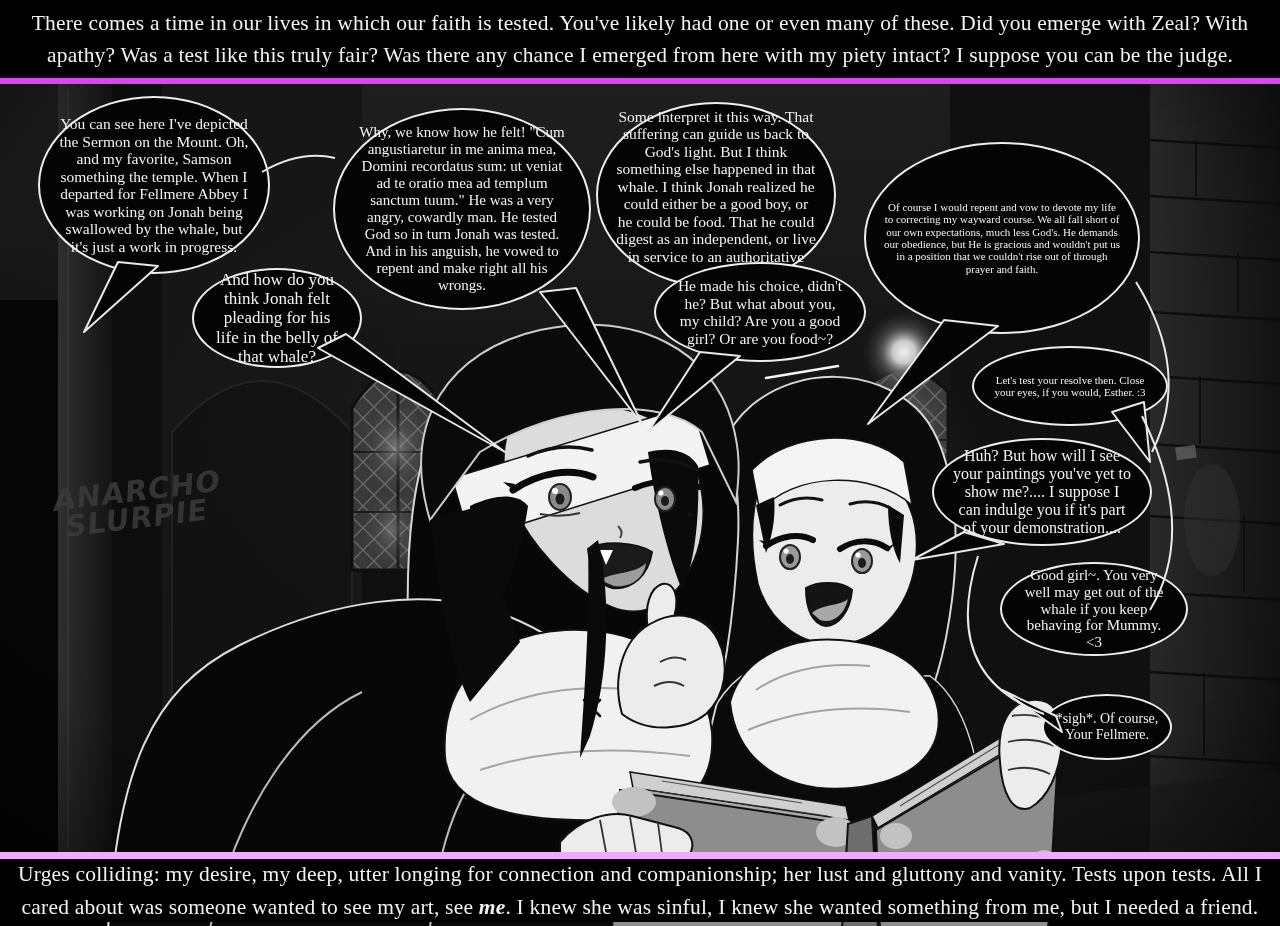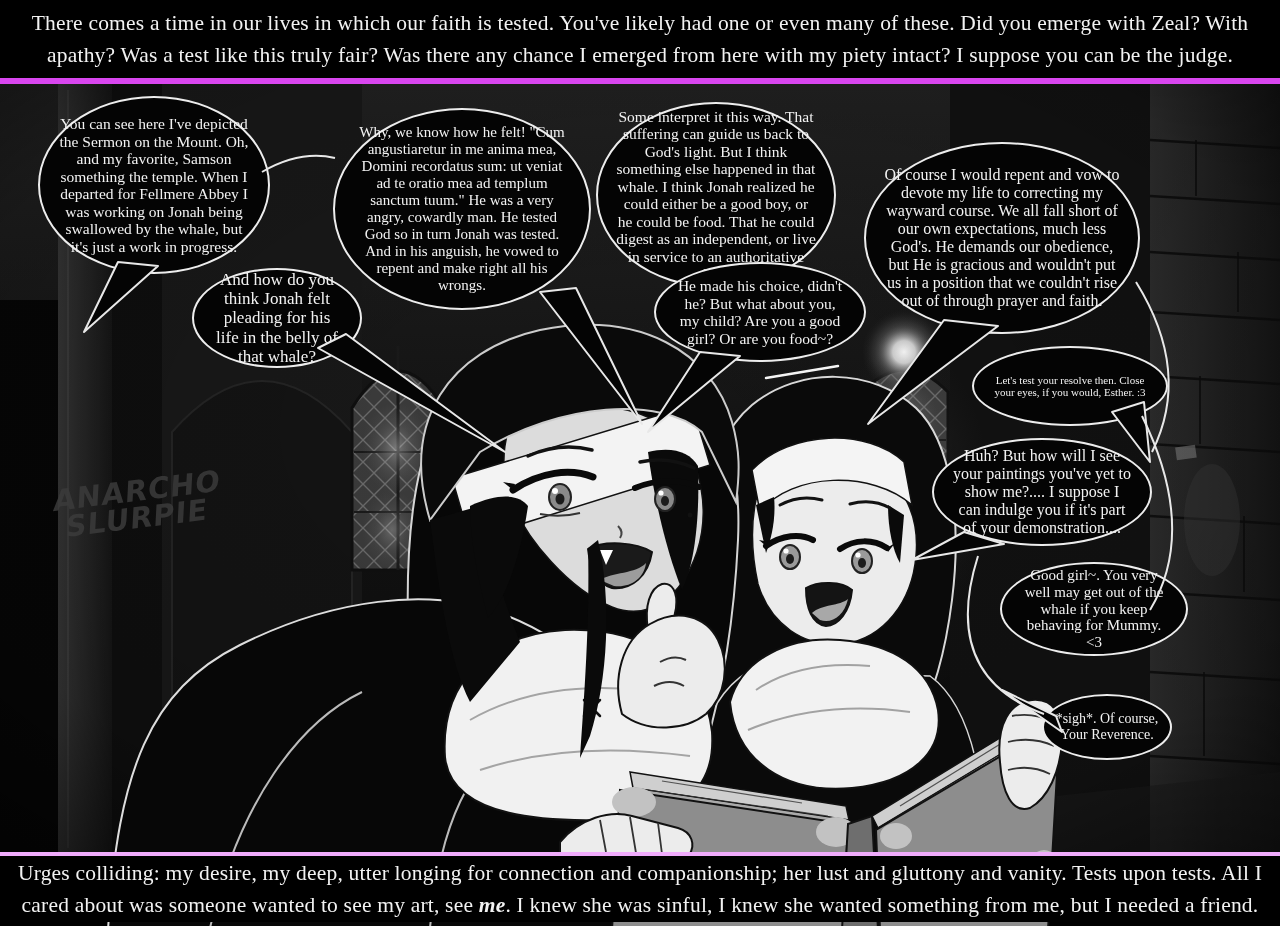--- a/index.html
+++ b/index.html
@@ -4,21 +4,21 @@
 <style>
   html,body{margin:0;padding:0;background:#000;}
   #page{position:relative;width:1280px;height:926px;background:#000;overflow:hidden;
         font-family:"Liberation Serif",serif;}
 
   
   .nar{position:absolute;left:0;right:0;z-index:10;background:#000;color:#f2f2f2;
        display:flex;align-items:center;justify-content:center;text-align:center;
        font-size:21.5px;line-height:1.5;letter-spacing:.2px;}
   #nar-top{top:0;height:84px;border-bottom:6px solid #d946ef;padding:0 6px;box-sizing:border-box;}
-  #nar-bottom{top:852px;height:70px;border-top:4px solid #f0abfc;padding:0 4px;box-sizing:border-box;}
+  #nar-bottom{top:852px;height:70px;border-top:7px solid #f0abfc;padding:0 4px;box-sizing:border-box;}
   #nar-bottom em{font-style:italic;font-weight:bold;}
 
   
   #scene{position:absolute;left:0;top:0;z-index:1;}
 
   
   #watermark{position:absolute;left:52px;top:478px;z-index:3;color:#3b3b3b;
              font-family:"DejaVu Sans",sans-serif;font-weight:bold;font-size:29px;
              line-height:.92;letter-spacing:1px;transform:rotate(-7deg) skewX(-10deg);
              opacity:.85;}
@@ -26,21 +26,21 @@
 
   
   .bub{position:absolute;z-index:6;background:#040404;border:2px solid #ededed;border-radius:50%;
        color:#f2f2f2;display:flex;align-items:center;justify-content:center;text-align:center;
        line-height:1.13;padding:10px 18px;box-sizing:border-box;}
   .b1{left:38px;top:96px;width:232px;height:178px;font-size:15.5px;}
   .b2{left:192px;top:268px;width:170px;height:100px;font-size:17px;}
   .b3{left:333px;top:108px;width:258px;height:202px;font-size:15px;justify-content:flex-end;}
   .b4{left:596px;top:102px;width:240px;height:186px;font-size:15.5px;}
   .b5{left:654px;top:262px;width:212px;height:100px;font-size:15.5px;}
-  .b6{left:864px;top:142px;width:276px;height:192px;font-size:16px;}
+  .b6{left:864px;top:142px;width:276px;height:192px;font-size:11px;}
   .b7{left:972px;top:346px;width:196px;height:80px;font-size:11px;}
   .b8{left:932px;top:438px;width:220px;height:108px;font-size:16px;}
   .b9{left:1000px;top:562px;width:188px;height:94px;font-size:15px;}
   .b10{left:1042px;top:694px;width:130px;height:66px;font-size:14px;padding:6px 10px;}
 
   
   #tails{position:absolute;left:0;top:0;z-index:7;pointer-events:none;}
 </style>
 </head>
 <body>
@@ -297,21 +297,21 @@
   <div class="bub b7">
       <span>Let's test your resolve then. Close your eyes, if you would, Esther. :3</span>
     </div>
   <div class="bub b8">
       <span>Huh? But how will I see your paintings you've yet to show me?.... I suppose I can indulge you if it's part of your demonstration....</span>
     </div>
   <div class="bub b9">
       <span>Good girl~. You very well may get out of the whale if you keep behaving for Mummy. &lt;3</span>
     </div>
   <div class="bub b10">
-      <span>*sigh*. Of course, Your Reverence.</span>
+      <span>*sigh*. Of course, Your Fellmere.</span>
     </div>
 
   <svg id="tails" width="1280" height="926" viewBox="0 0 1280 926">
     <g fill="#040404" stroke="#e8e8e8" stroke-width="2" stroke-linejoin="round">
       <path d="M 118,262 L 158,266 L 84,332 Z"></path>
       <path d="M 318,348 L 346,334 L 505,452 Z"></path>
       <path d="M 540,292 L 576,288 L 642,424 Z"></path>
       <path d="M 700,352 L 740,356 L 648,432 Z"></path>
       <path d="M 944,320 L 998,326 L 868,424 Z"></path>
       <path d="M 1112,412 L 1144,402 L 1150,462 Z"></path>

